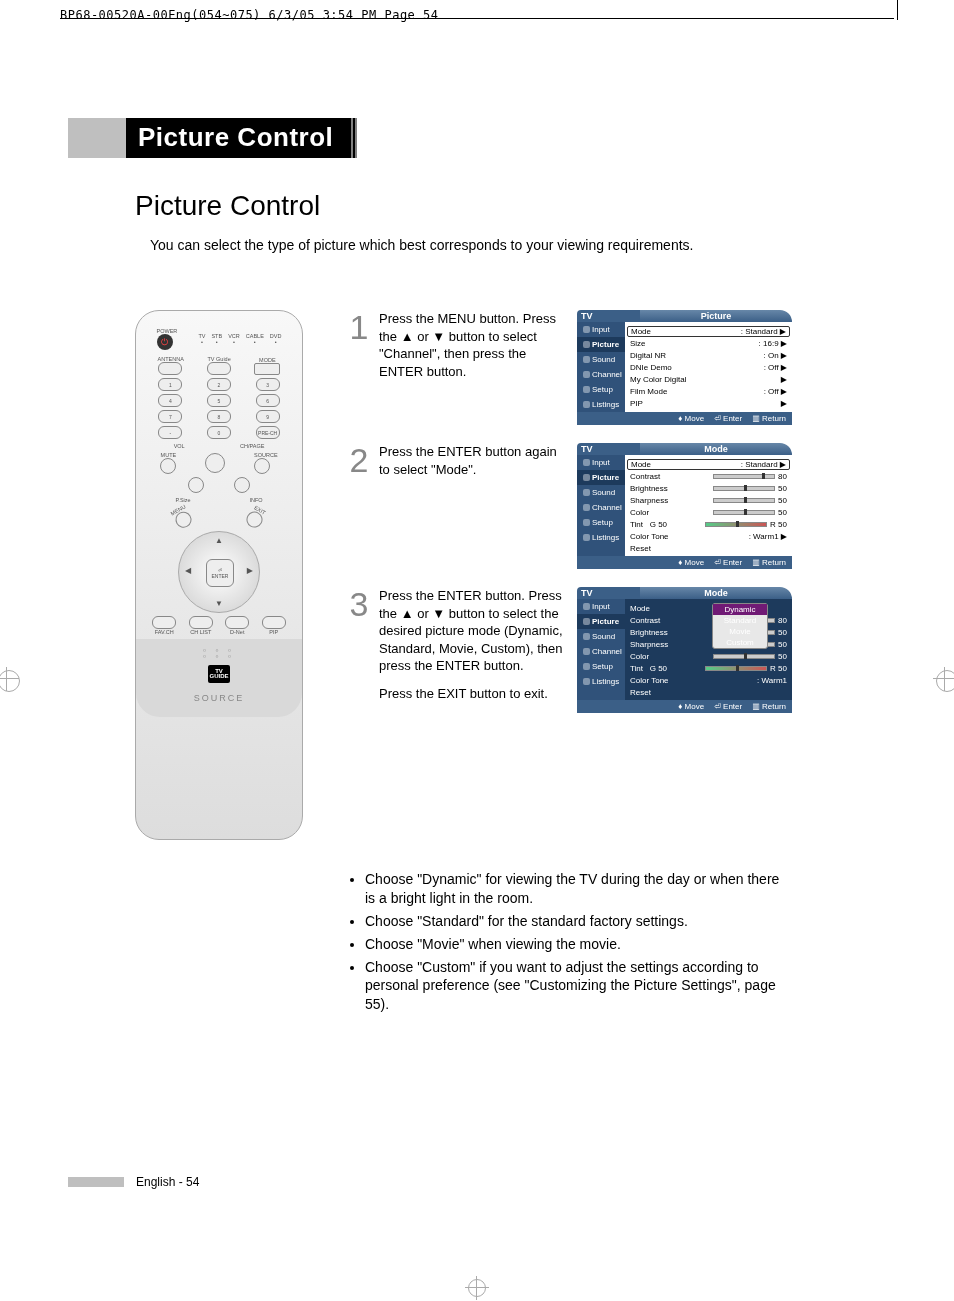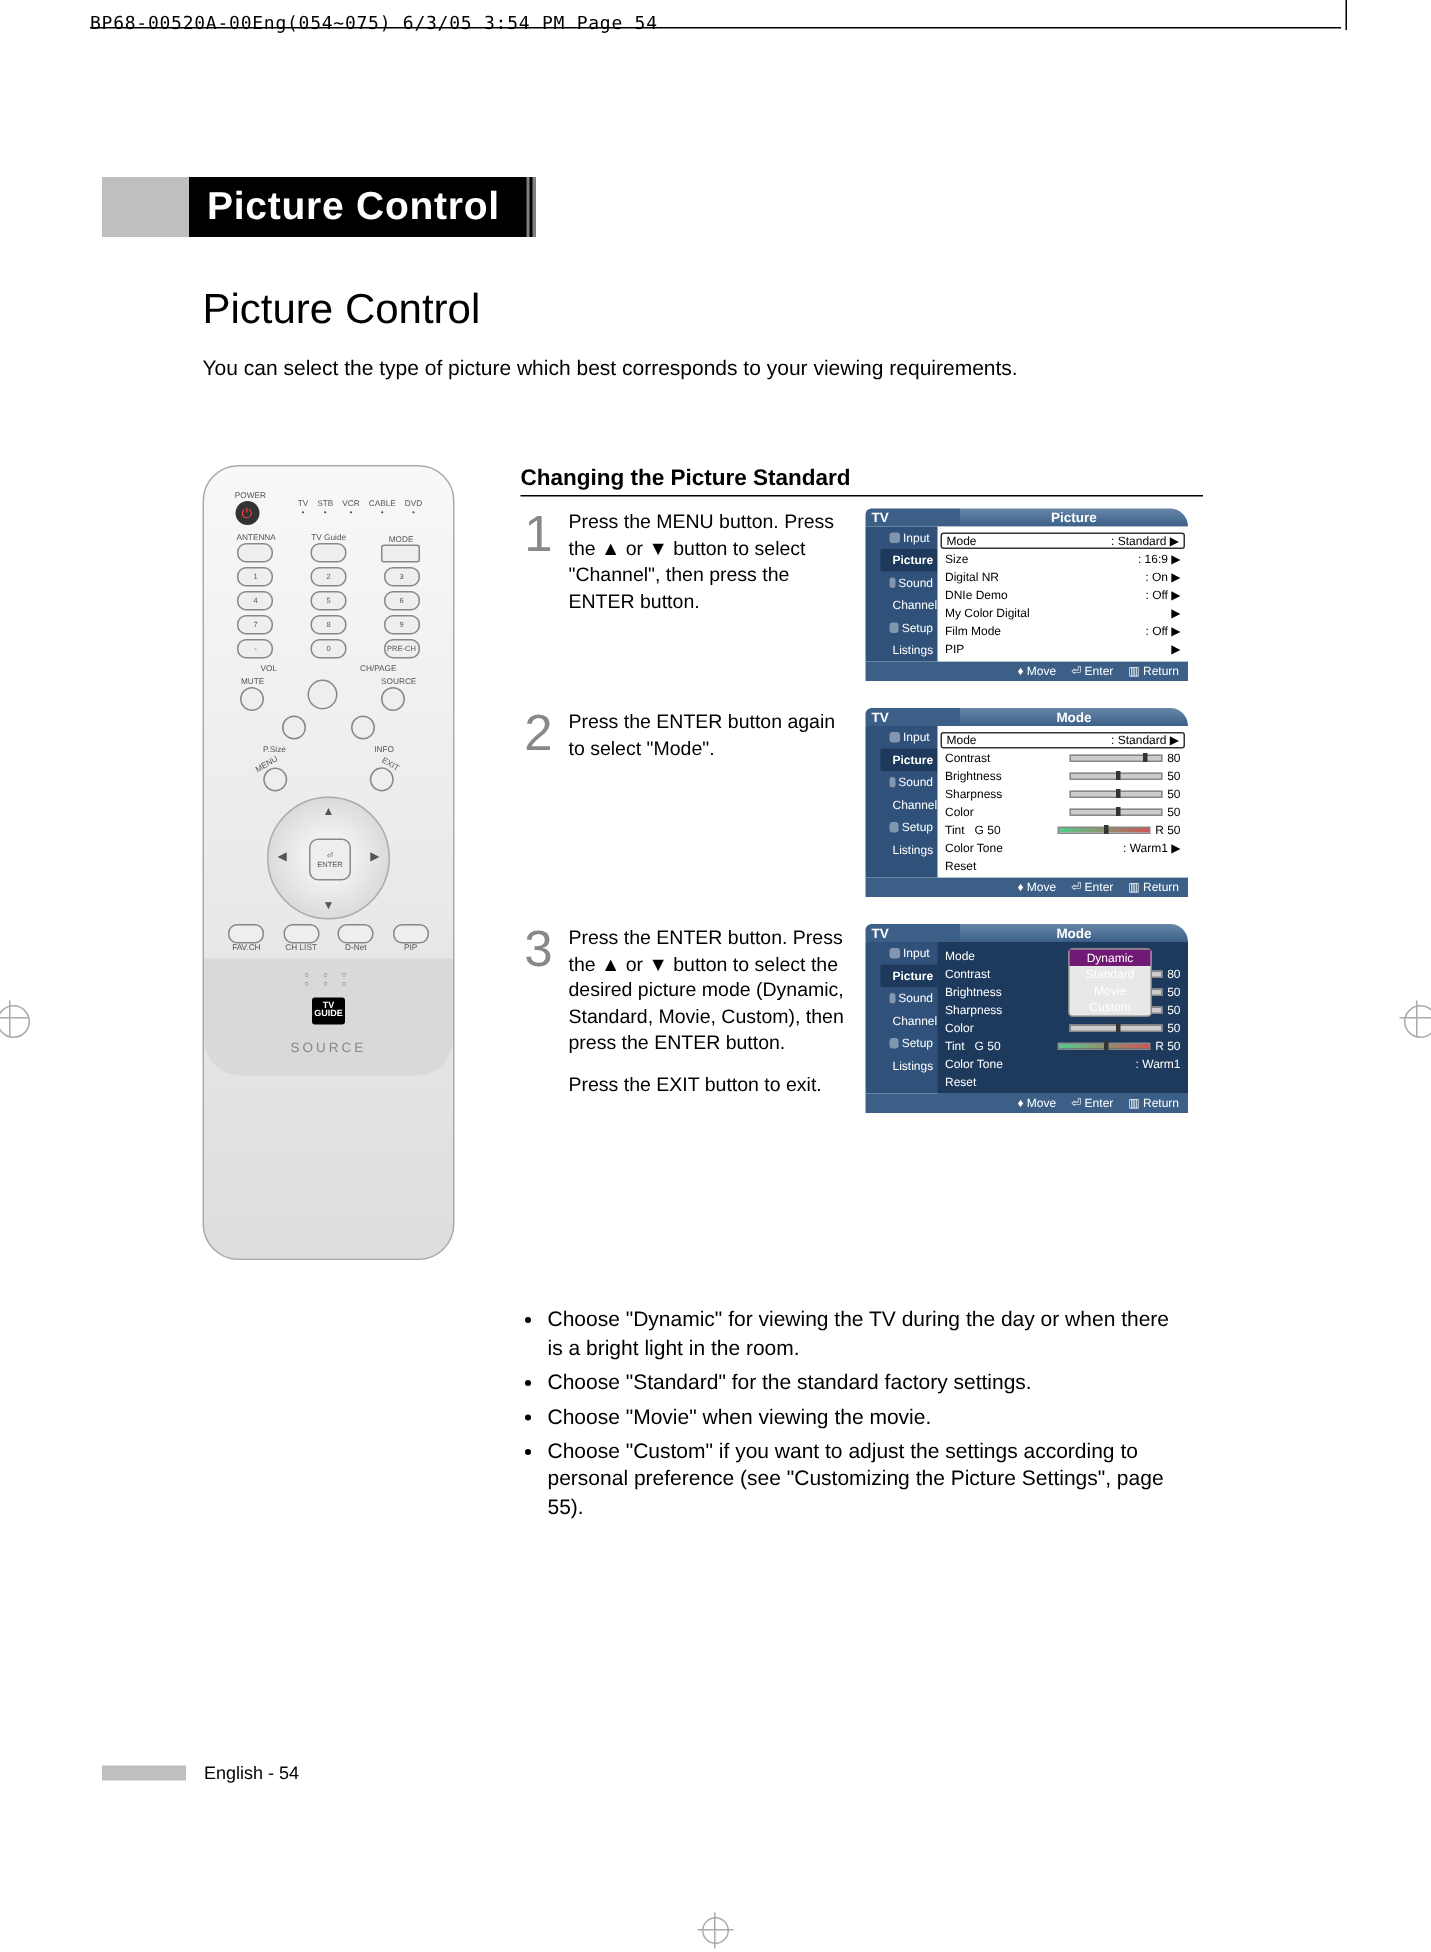--- a/index.html
+++ b/index.html
@@ -4,35 +4,35 @@
 <style>
   body { margin:0; background:#fff; font-family: Arial, Helvetica, sans-serif; color:#000; width:954px; }
   .page { position:relative; width:954px; height:1301px; }
   .crop { position:absolute; font-family: monospace; font-size:12px; top:8px; left:60px; letter-spacing:0.5px; }
   .crop-line { position:absolute; top:18px; left:60px; right:60px; border-top:1px solid #000; }
   .crop-r { position:absolute; top:0; right:56px; border-left:1px solid #000; height:20px; }
   .title-bar { position:absolute; top:118px; left:68px; display:flex; align-items:center; }
   .title-bar .grey { width:58px; height:40px; background:#bfbfbf; }
   .title-bar .blk { background:#000; color:#fff; font-weight:bold; font-size:26px; padding:5px 18px 7px 12px; height:28px; display:flex; align-items:center; border-right:6px double #808080; font-family: 'Arial Narrow', Arial, sans-serif; letter-spacing:0.5px;}
   .section-title { position:absolute; top:190px; left:135px; font-size:28px; font-family:'Arial Narrow',Arial,sans-serif; }
-  .intro { position:absolute; top:237px; left:135px; font-size:14px; }
+  .intro { position:absolute; top:237px; left:150px; font-size:14px; }
   .remote-col { position:absolute; top:310px; left:135px; width:180px; }
   .instr-col { position:absolute; top:310px; left:347px; width:455px; }
   .subhead { font-weight:bold; font-size:15px; border-bottom:1px solid #000; padding-bottom:3px; margin-bottom:8px; font-family:'Arial Narrow',Arial,sans-serif;}
   .step { display:flex; gap:8px; margin-bottom:18px; }
   .step + .step { margin-top: 6px; }
   .step-num { font-size:34px; color:#888; font-family:'Arial Narrow',Arial,sans-serif; font-weight:300; line-height:1; width:24px; text-align:center;}
   .step-txt { font-size:13px; line-height:1.35; width:190px; }
   .osd { width:215px; }
   .osd-head { display:flex; font-size:9px; font-weight:bold; color:#fff; }
   .osd-head .tv { background:#3b5f87; width:55px; text-align:left; padding:1px 4px; border-radius:4px 0 0 0; }
   .osd-head .ttl { flex:1; background:linear-gradient(#6787a8,#3b5f87); text-align:center; padding:1px 0; border-radius:0 14px 0 0; }
   .osd-body { display:flex; background:#30527a; }
   .osd-side { width:48px; font-size:8px; color:#fff; }
-  .osd-side div { padding:3px 3px 3px 6px; display:flex; align-items:center; gap:2px;margin-left:10px;}
+  .osd-side div { padding:3px 3px 3px 6px; display:flex; align-items:center; gap:2px;}
   .osd-side div.sel { background:#1d3a5c; font-weight:bold;}
   .osd-main { flex:1; background:#fff; padding:3px 5px 2px 5px; font-size:8px; }
   .osd-main.dark { background:#1d3a5c; color:#fff; }
   .osd-row { display:flex; justify-content:space-between; align-items:center; height:12px; }
   .osd-row .arrow { font-size:8px; }
   .osd-foot { background:#3b5f87; color:#fff; font-size:8px; padding:2px 6px; display:flex; justify-content:flex-end; gap:10px; }
   .slider { display:flex; align-items:center; gap:3px; }
   .slider .bar { width:60px; height:3px; background:#ccc; border:1px solid #888; position:relative; }
   .slider .bar .knob { position:absolute; top:-2px; width:3px; height:6px; background:#333; }
   .tint-bar { width:60px; height:3px; background:linear-gradient(to right,#5c8,#c55); border:1px solid #888; position:relative;}
@@ -216,21 +216,20 @@
         <div class="tvg">
             <span>TV</span>
             <span>GUIDE</span>
           </div>
         <div class="sams">SOURCE</div>
       </div>
     </div>
   </div>
 
   <div class="instr-col">
-    <div class="subhead">Changing the Picture Standard</div>
 
     <div class="step">
       <div class="step-num">1</div>
       <div class="step-txt">Press the MENU button. Press the ▲ or ▼ button to select "Channel", then press the ENTER button.</div>
       <div class="osd">
         <div class="osd-head">
             <div class="tv">TV</div>
             <div class="ttl">Picture</div>
           </div>
         <div class="osd-body">

